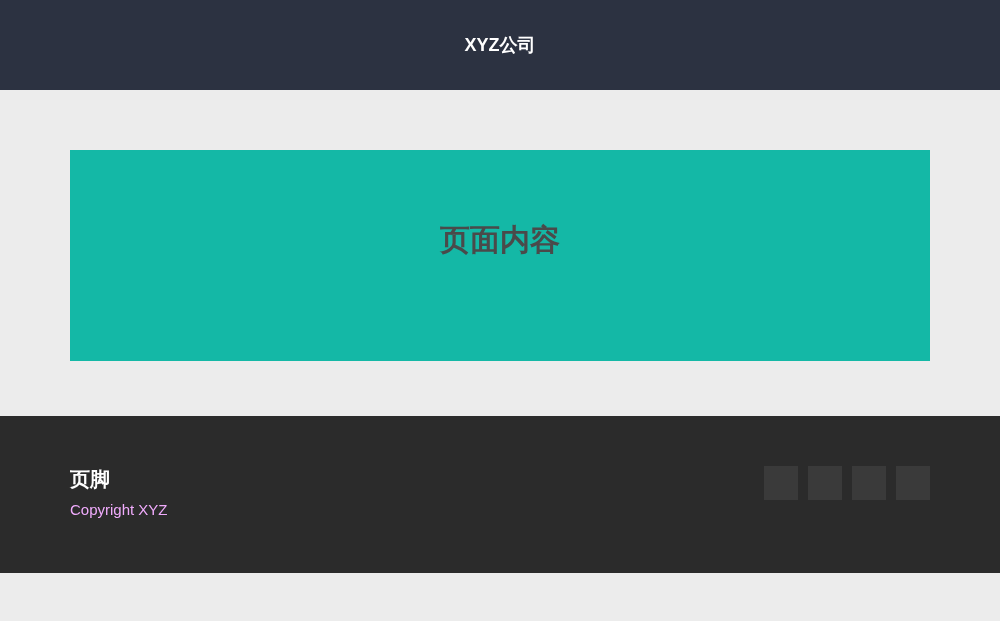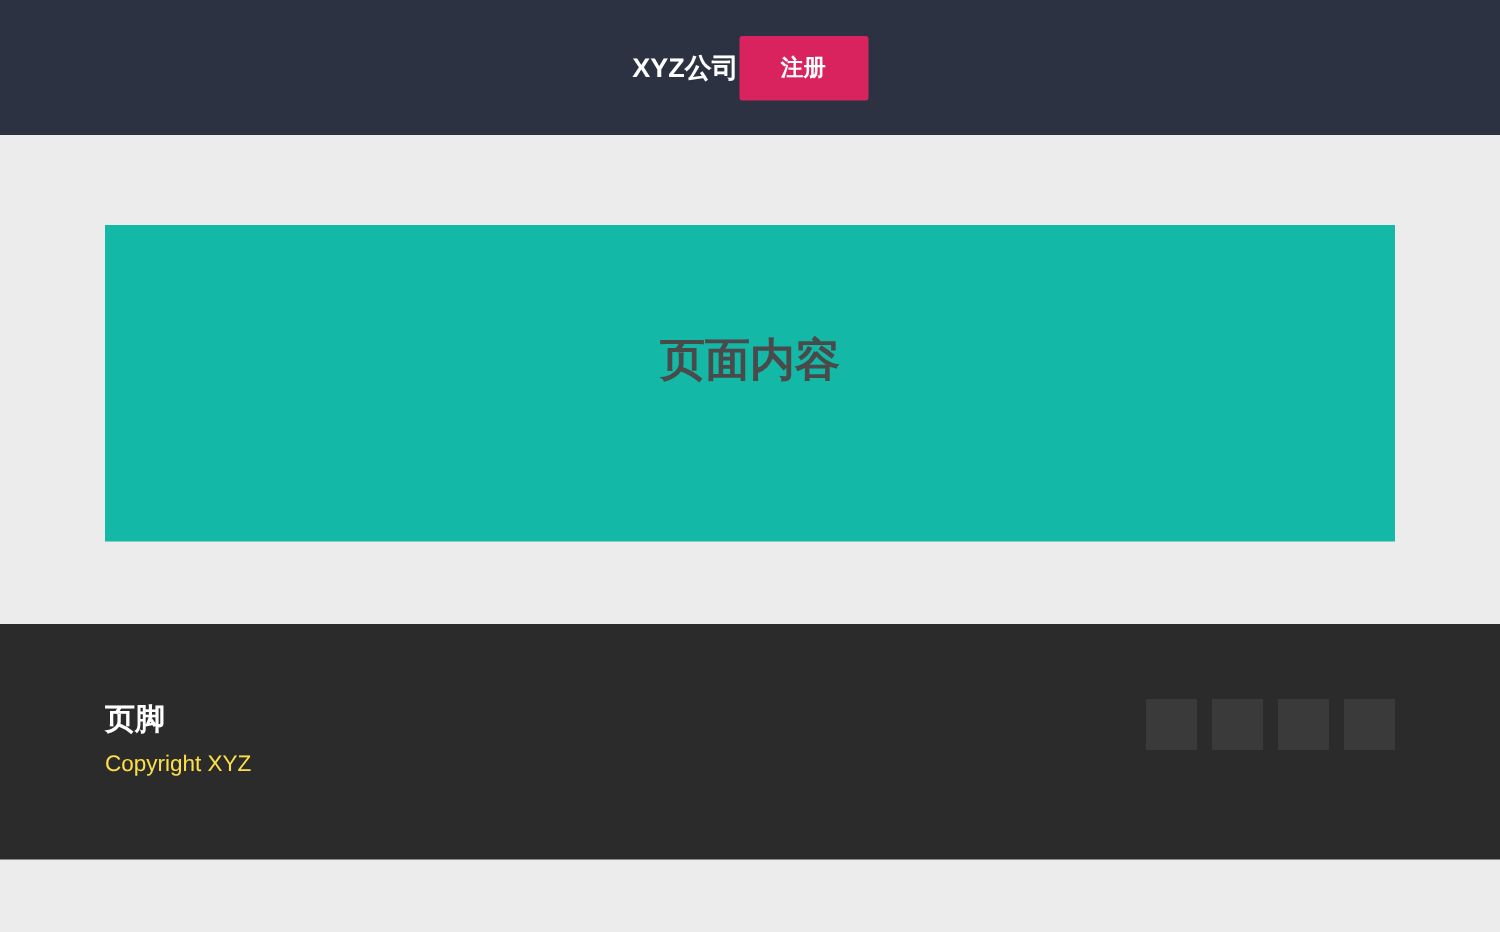--- a/index.html
+++ b/index.html
@@ -57,40 +57,39 @@
     }
     .footer-left {
       color: #ffffff;
     }
     .footer-title {
       font-size: 20px;
       font-weight: bold;
       margin-bottom: 8px;
     }
     .footer-copyright {
-      color: #fde047;
+      color: #f0abfc;
       font-size: 15px;
     }
     .footer-icons {
       display: flex;
       gap: 10px;
     }
     .footer-icon {
       width: 34px;
       height: 34px;
       background-color: #3a3a3a;
       display: inline-block;
     }
   </style>
 </head>
 <body>
 
 <header class="header">
   <div class="brand">XYZ公司</div>
-  <button class="register-btn">注册</button>
 </header>
 
 <main class="main">
   <div class="content-card">
     <h1 class="content-title">页面内容</h1>
   </div>
 </main>
 
 <footer class="footer">
   <div class="footer-left">

